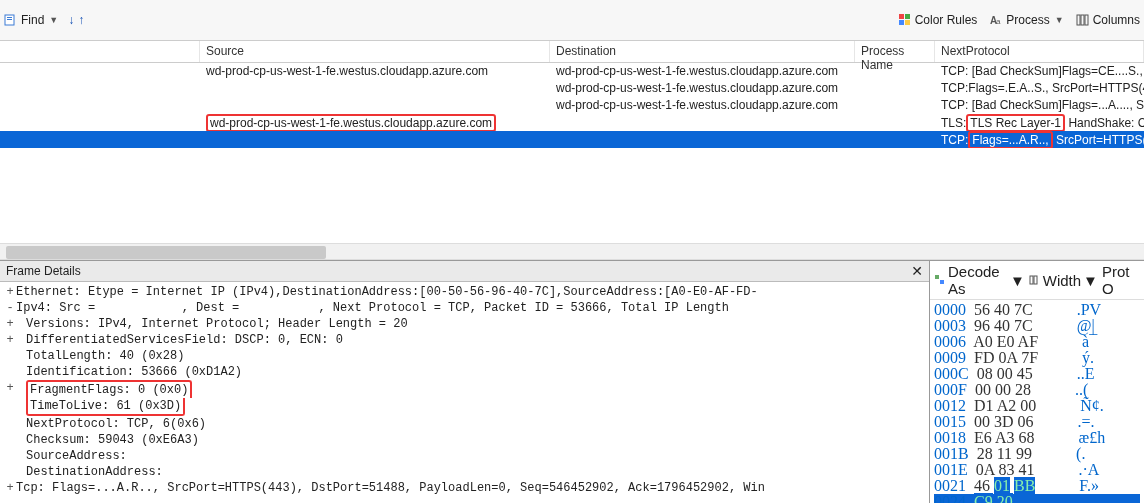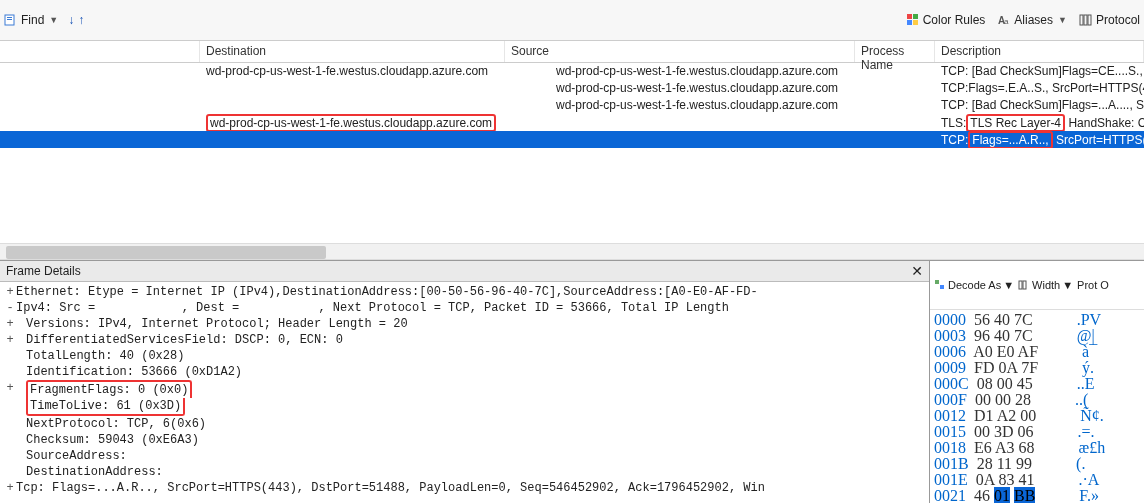--- a/index.html
+++ b/index.html
@@ -29,27 +29,27 @@
 .bottom-panes{display:flex;height:260px}
 .pane{display:flex;flex-direction:column;border-top:1px solid #999}
 .pane-left{flex:0 0 930px;border-right:1px solid #999}
 .pane-right{flex:1 1 auto}
 .pane-title{background:#eaeaea;border-bottom:1px solid #bbb;padding:3px 6px;font-weight:400;display:flex;align-items:center}
 .pane-title .close{margin-left:auto;cursor:pointer;font-size:14px;line-height:12px}
 .pane-body{flex:1;overflow:hidden;font-family:Consolas,"Courier New",monospace;font-size:12px;line-height:16px;padding:2px 4px;white-space:pre;color:#222;position:relative}
 .tree-line{display:flex;align-items:flex-start}
 .tree-toggle{width:12px;text-align:center;color:#555;flex:0 0 12px;cursor:pointer}
 .tree-indent{display:inline-block}
-.hex-tools{display:flex;gap:4px;padding:18px 4px;border-bottom:1px solid #ddd;align-items:center;font-family:"Segoe UI",sans-serif;font-size:11px}
+.hex-tools{display:flex;gap:4px;padding:2px 4px;border-bottom:1px solid #ddd;align-items:center;font-family:"Segoe UI",sans-serif;font-size:15px}
 .hex-tools .seg{display:flex;align-items:center;gap:2px;cursor:pointer}
 .hex-body{font-family:Liberation Serif, serif;font-size:16px;line-height:16px;padding:2px 4px;white-space:pre}
 .hex-off{color:#0066cc}
 .hex-asc{color:#0066cc}
 .hex-byte{color:#333}
-.hex-sel{background:#0a66d6;color:#000000}
+.hex-sel{background:#0a66d6;color:#86efac}
 .arrow-blue{color:#1551b5;font-weight:bold}
 svg{display:block}
 </style>
 </head>
 <body>
 
 <div class="toolbar">
   <div class="find-wrap tool">
     <span class="icon">
       <svg width="14" height="14" viewBox="0 0 14 14">
@@ -77,42 +77,42 @@
       </span>
       <span>Color Rules</span>
     </div>
     <div class="tool">
       <span class="icon">
         <svg width="14" height="14" viewBox="0 0 14 14">
             <text x="1" y="11" font-size="10" font-weight="bold" fill="#555">A</text>
             <text x="7" y="11" font-size="8" fill="#555">a</text>
           </svg>
       </span>
-      <span>Aliases</span>
+      <span>Process</span>
       <span class="drop">▼</span>
     </div>
     <div class="tool">
       <span class="icon">
         <svg width="14" height="14" viewBox="0 0 14 14">
             <rect x="1" y="2" width="3" height="10" fill="none" stroke="#555"></rect>
             <rect x="5" y="2" width="3" height="10" fill="none" stroke="#555"></rect>
             <rect x="9" y="2" width="3" height="10" fill="none" stroke="#555"></rect>
           </svg>
       </span>
-      <span>Protocol</span>
+      <span>Columns</span>
     </div>
   </div>
 </div>
 
 <div class="grid-head">
   <div class="col col-gutter"></div>
+  <div class="col col-source">Source</div>
   <div class="col col-dest">Destination</div>
-  <div class="col col-source">Source</div>
   <div class="col col-proc">Process Name</div>
-  <div class="col col-desc">Description</div>
+  <div class="col col-desc">NextProtocol</div>
 </div>
 
 <div class="grid-body" id="grid-body">
     <div class="row">
       <div class="cell col-gutter"></div>
       <div class="cell col-source">wd-prod-cp-us-west-1-fe.westus.cloudapp.azure.com</div>
       <div class="cell col-dest">wd-prod-cp-us-west-1-fe.westus.cloudapp.azure.com</div>
       <div class="cell col-proc"></div>
       <div class="cell col-desc">TCP: [Bad CheckSum]Flags=CE....S., S</div>
     </div>
@@ -128,21 +128,21 @@
       <div class="cell col-source"></div>
       <div class="cell col-dest">wd-prod-cp-us-west-1-fe.westus.cloudapp.azure.com</div>
       <div class="cell col-proc"></div>
       <div class="cell col-desc">TCP: [Bad CheckSum]Flags=...A...., Sr</div>
     </div>
     <div class="row">
       <div class="cell col-gutter"></div>
       <div class="cell col-source"><span class="hl-red">wd-prod-cp-us-west-1-fe.westus.cloudapp.azure.com</span></div>
       <div class="cell col-dest"></div>
       <div class="cell col-proc"></div>
-      <div class="cell col-desc">TLS:<span class="hl-red">TLS Rec Layer-4</span> HandShake: Client</div>
+      <div class="cell col-desc">TLS:<span class="hl-red">TLS Rec Layer-1</span> HandShake: Client</div>
     </div>
     <div class="row selected">
       <div class="cell col-gutter"></div>
       <div class="cell col-source"></div>
       <div class="cell col-dest"></div>
       <div class="cell col-proc"></div>
       <div class="cell col-desc">TCP:<span class="hl-red-sel">Flags=...A.R..,</span> SrcPort=HTTPS(44</div>
     </div>
   </div>
 

